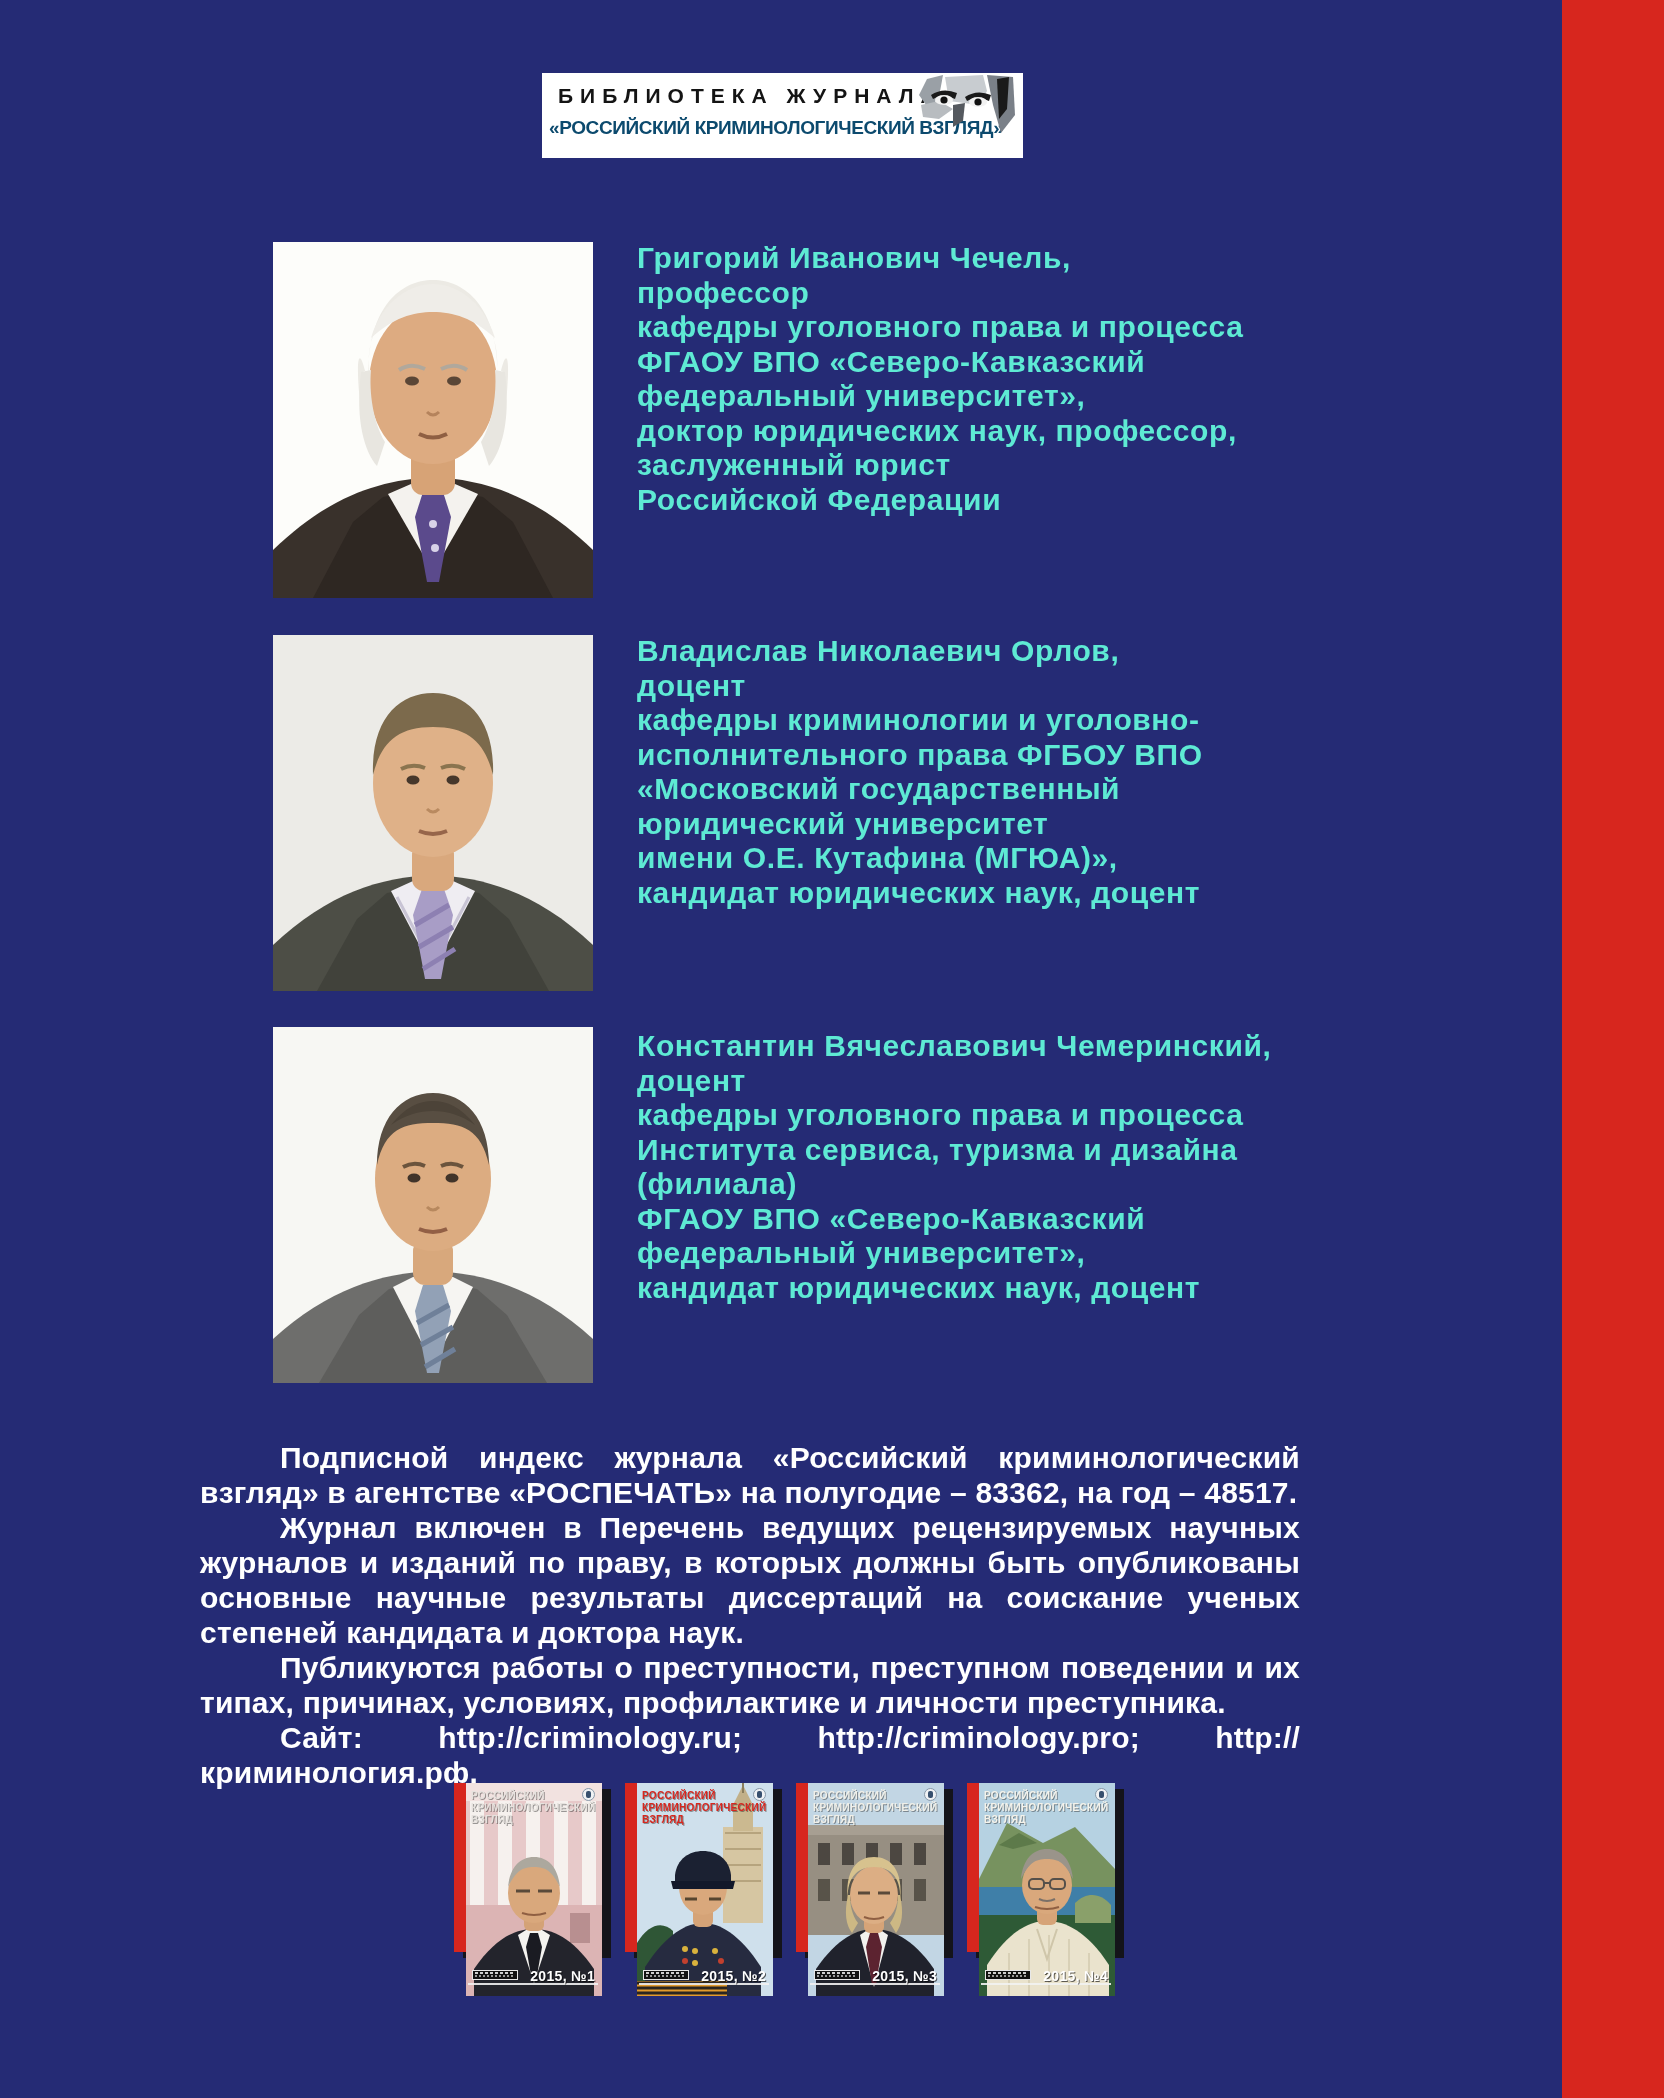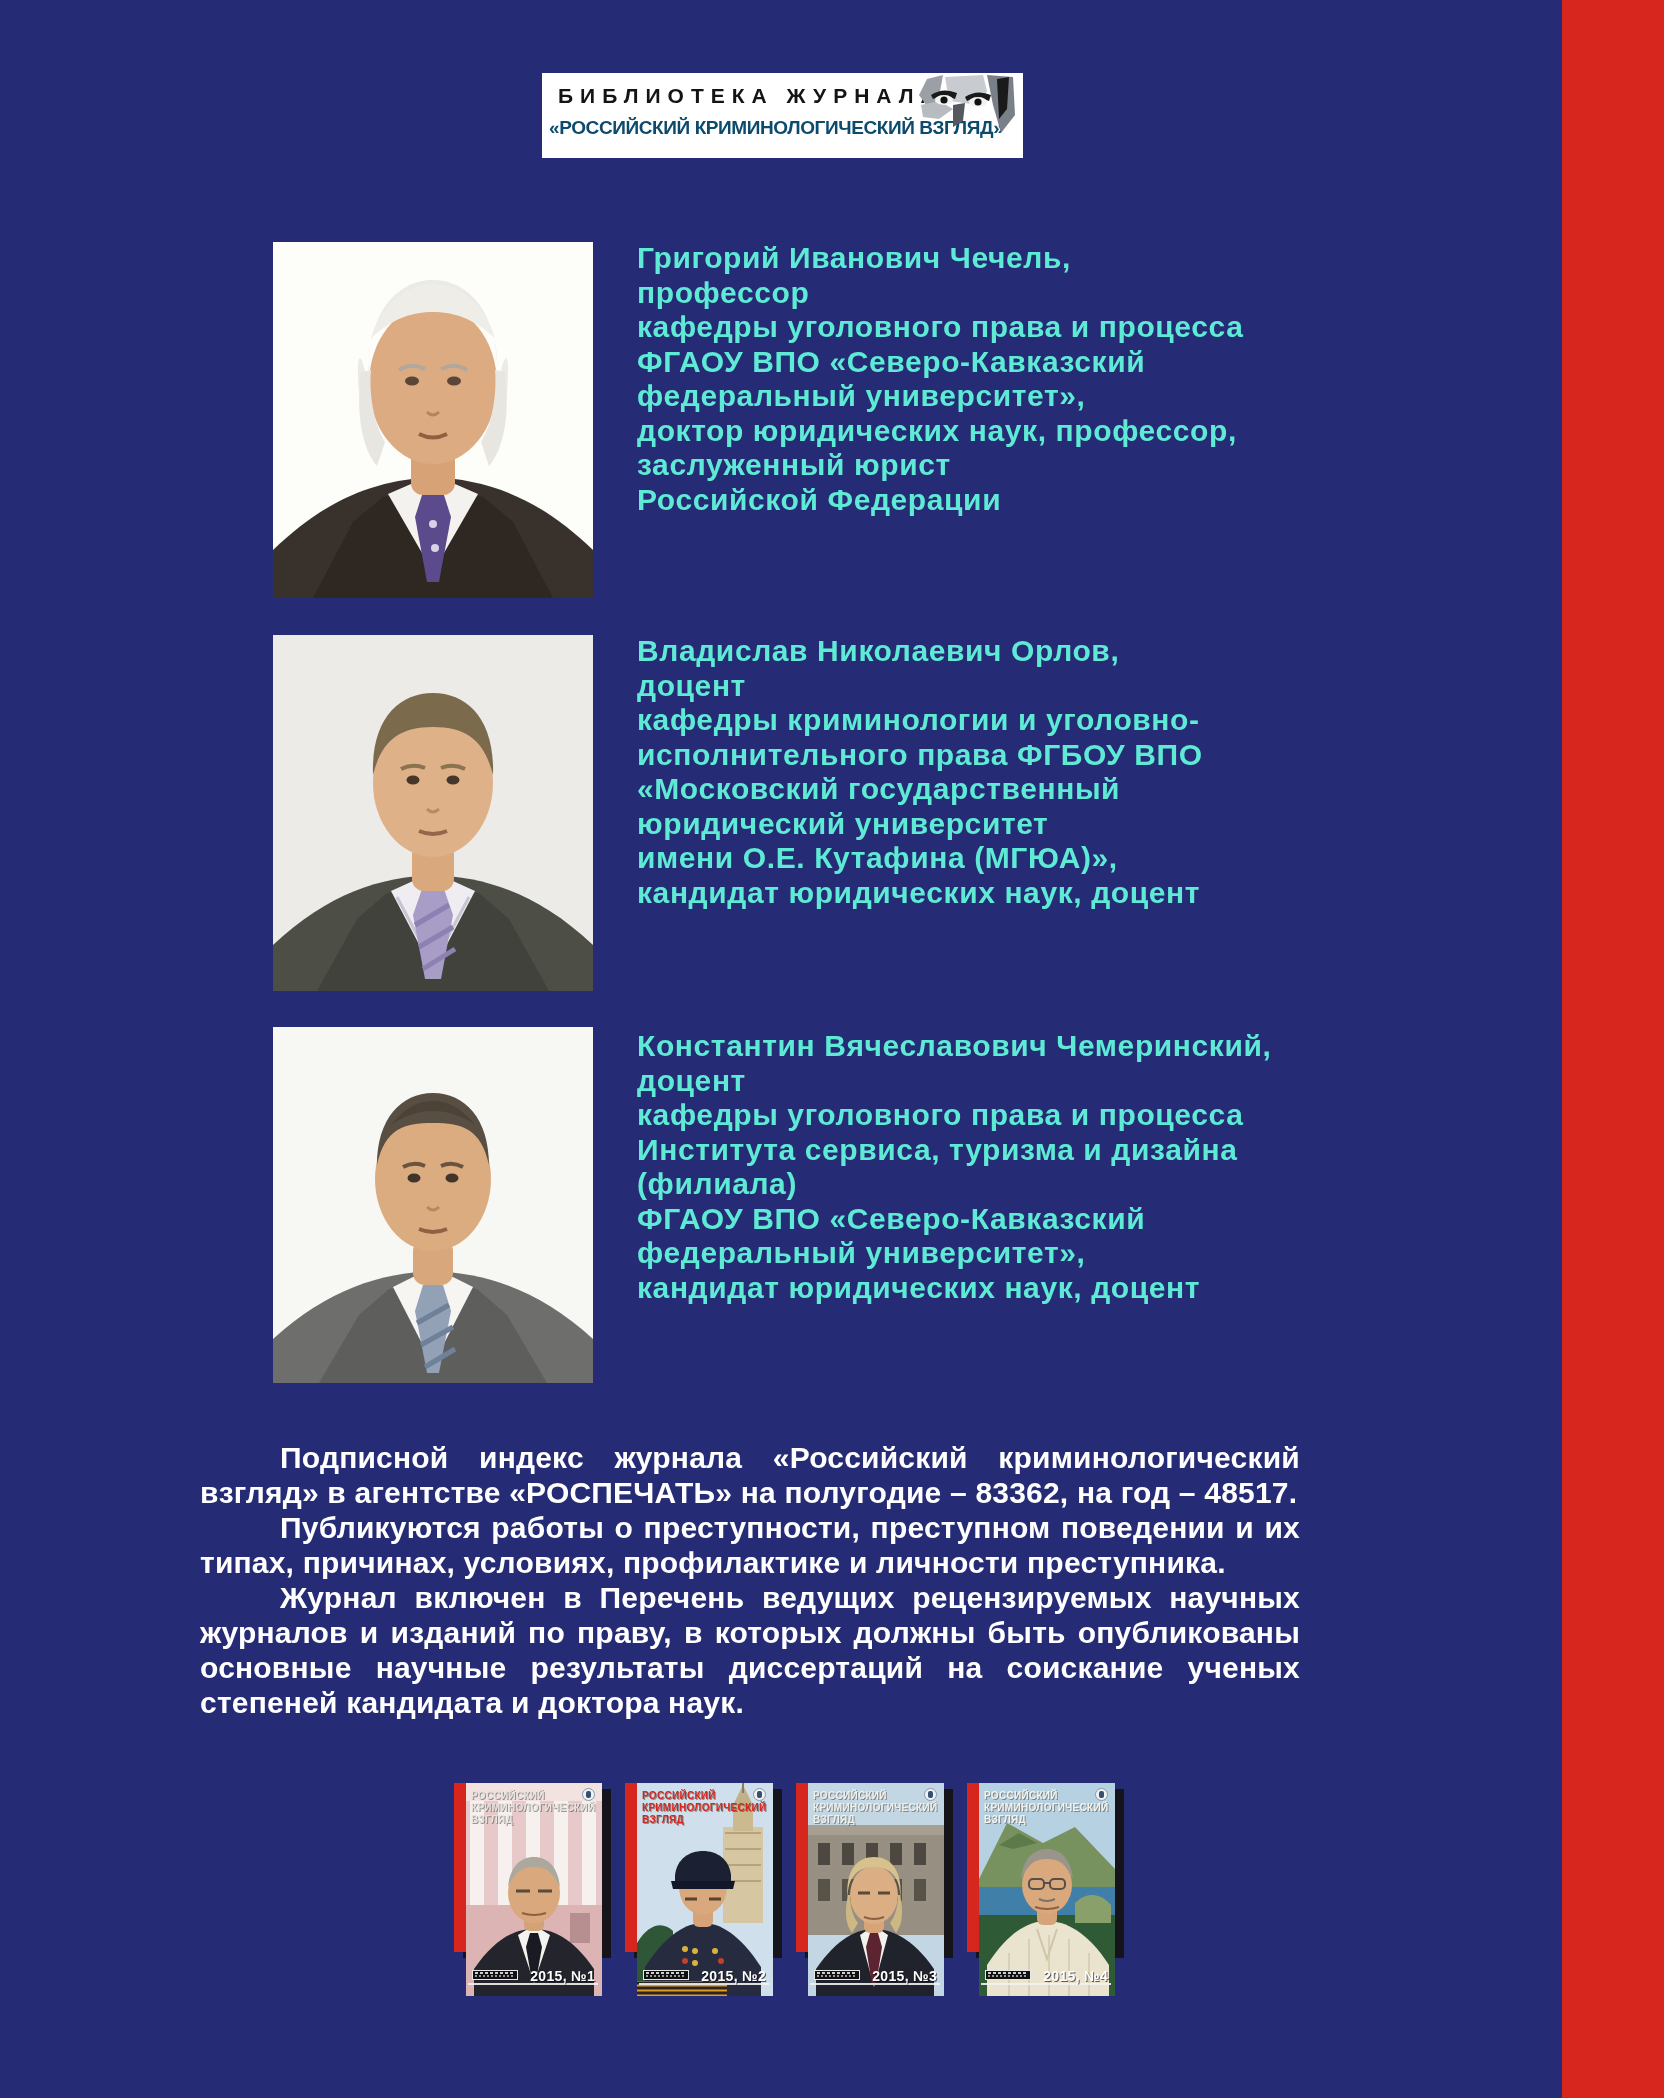--- a/index.html
+++ b/index.html
@@ -197,22 +197,23 @@
 доцент
 кафедры уголовного права и процесса
 Института сервиса, туризма и дизайна
 (филиала)
 ФГАОУ ВПО «Северо-Кавказский
 федеральный университет»,
 кандидат юридических наук, доцент</div>
 
   <div class="info">
     <p>Подписной индекс журнала «Российский криминологический взгляд» в агентстве «РОСПЕЧАТЬ» на полугодие – 83362, на год – 48517.</p>
+    <p>Журнал включен в Перечень ведущих рецензируемых научных журналов и изданий по праву, в которых должны быть опубликованы основные научные результаты диссертаций на соискание ученых степеней кандидата и доктора наук.</p>
     <p>Публикуются работы о преступности, преступном поведении и их типах, причинах, условиях, профилактике и личности преступника.</p>
-    <p>Журнал включен в Перечень ведущих рецензируемых научных журналов и изданий по праву, в которых должны быть опубликованы основные научные результаты диссертаций на соискание ученых степеней кандидата и доктора наук.</p>
+    <p>Сайт: http://criminology.ru; http://criminology.pro; http://криминология.рф.</p>
   </div>
 
   <div class="cover c1">
     <svg class="cover-art" width="136" height="213" viewBox="0 0 136 213">
       <rect width="136" height="213" fill="#e7c9c9"></rect>
       <rect x="0" y="0" width="136" height="18" fill="#f2e2e0"></rect>
       <rect x="4" y="18" width="14" height="104" fill="#f6f1ee"></rect>
         <rect x="32" y="18" width="14" height="104" fill="#f6f1ee"></rect>
       <rect x="60" y="18" width="14" height="104" fill="#f6f1ee"></rect>
         <rect x="88" y="18" width="14" height="104" fill="#f6f1ee"></rect>

